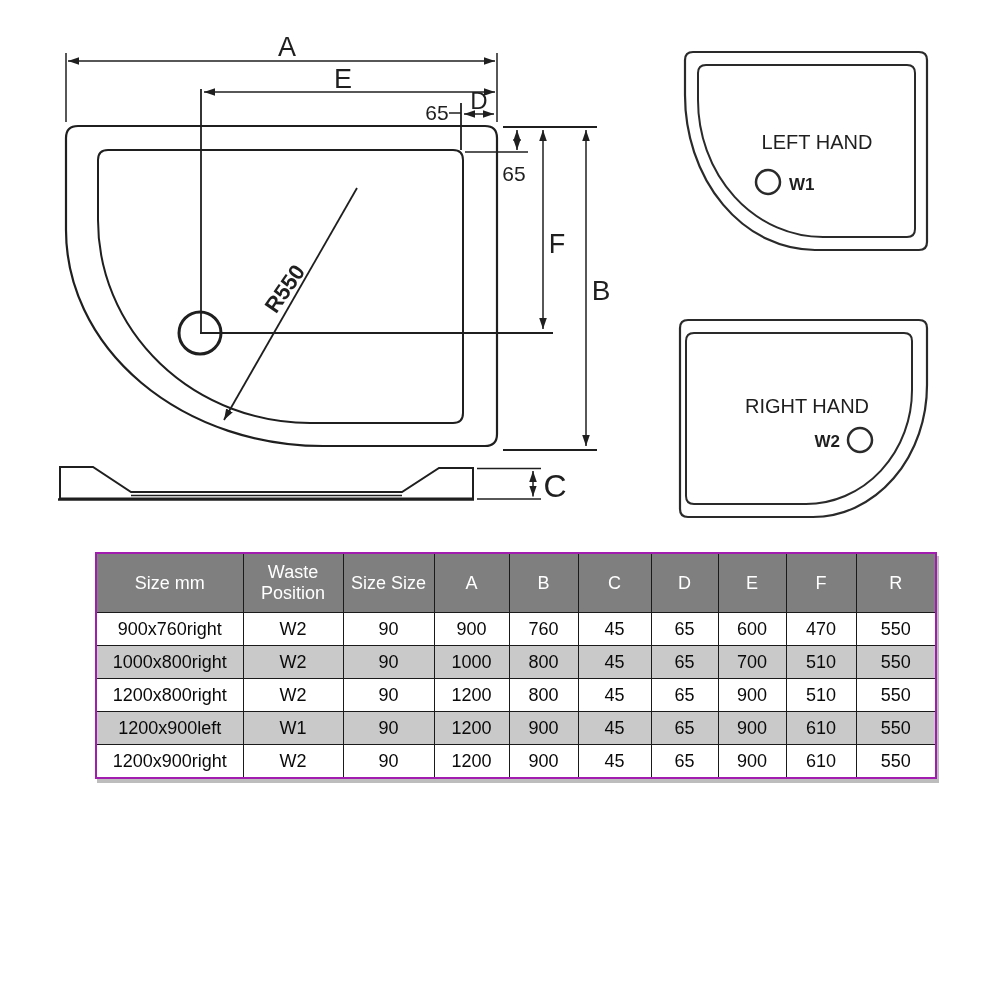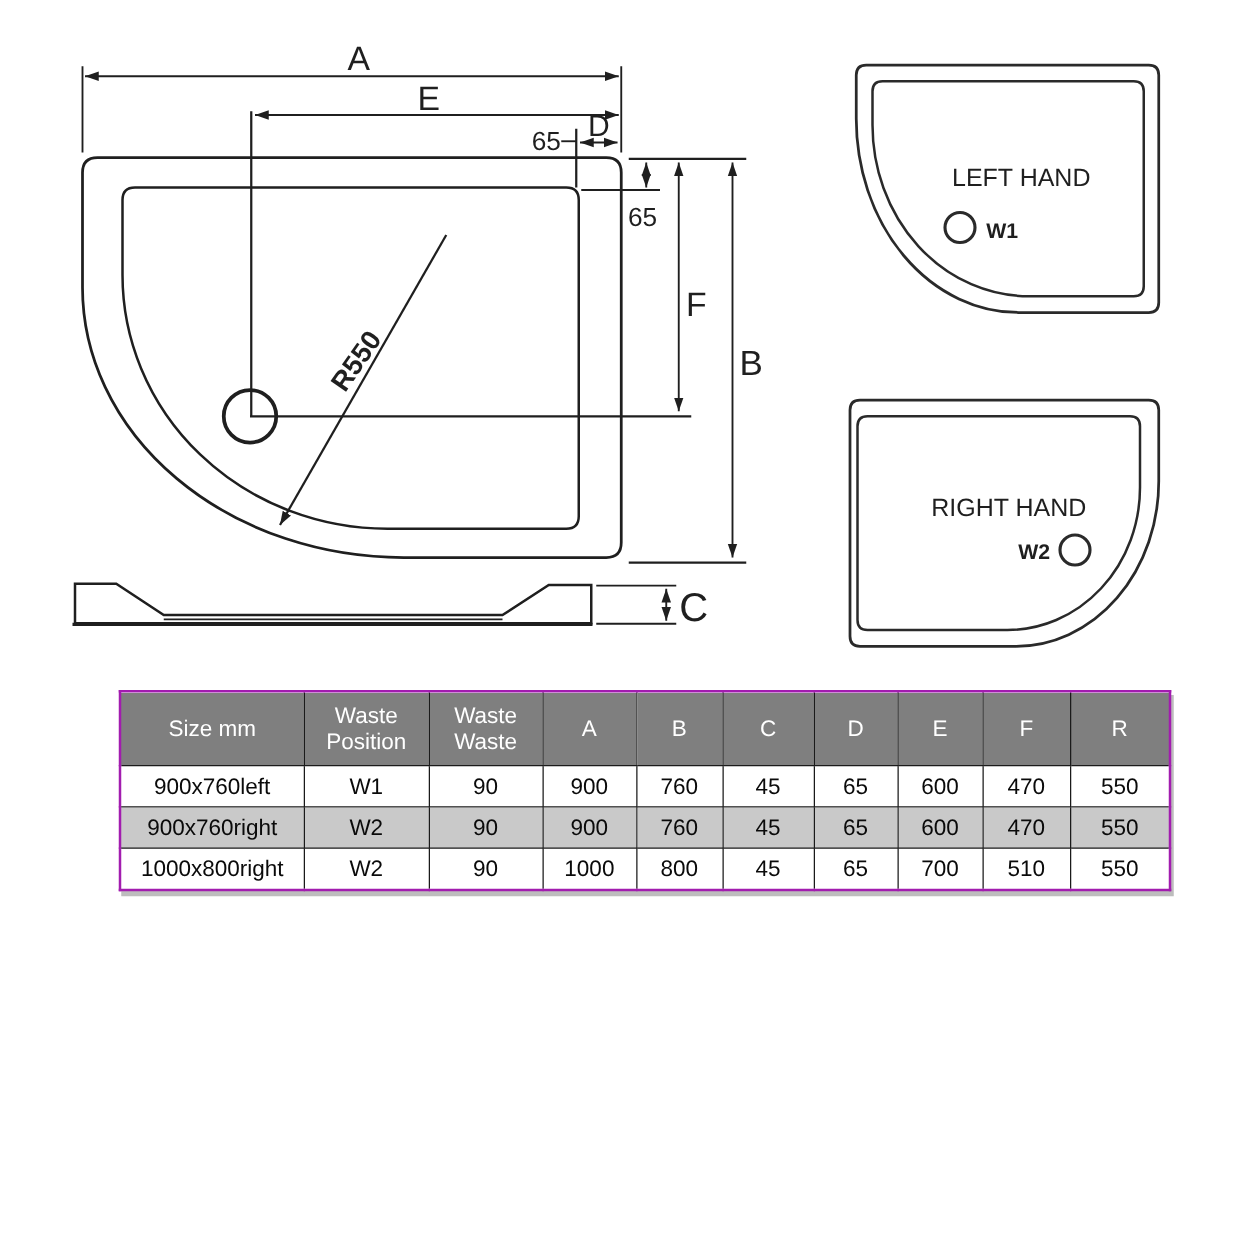--- a/index.html
+++ b/index.html
@@ -125,61 +125,85 @@
       <col style="width:73px">
     <col style="width:67px">
       <col style="width:68px">
       <col style="width:70px">
     <col style="width:80px">
   </colgroup>
   <thead>
     <tr>
       <th>Size mm</th>
       <th>Waste Position</th>
-      <th>Waste Waste</th>
+      <th>Size Size</th>
       <th>A</th>
       <th>B</th>
       <th>C</th>
       <th>D</th>
       <th>E</th>
       <th>F</th>
       <th>R</th>
     </tr>
   </thead>
   <tbody>
       <tr>
-        <td>900x760left</td>
-        <td>W1</td>
+        <td>900x760right</td>
+        <td>W2</td>
         <td>90</td>
         <td>900</td>
         <td>760</td>
         <td>45</td>
         <td>65</td>
         <td>600</td>
         <td>470</td>
         <td>550</td>
       </tr>
       <tr>
-        <td>900x760right</td>
-        <td>W2</td>
-        <td>90</td>
-        <td>900</td>
-        <td>760</td>
-        <td>45</td>
-        <td>65</td>
-        <td>600</td>
-        <td>470</td>
-        <td>550</td>
-      </tr>
-      <tr>
         <td>1000x800right</td>
         <td>W2</td>
         <td>90</td>
         <td>1000</td>
         <td>800</td>
         <td>45</td>
         <td>65</td>
         <td>700</td>
         <td>510</td>
         <td>550</td>
       </tr>
+      <tr>
+        <td>1200x800right</td>
+        <td>W2</td>
+        <td>90</td>
+        <td>1200</td>
+        <td>800</td>
+        <td>45</td>
+        <td>65</td>
+        <td>900</td>
+        <td>510</td>
+        <td>550</td>
+      </tr>
+      <tr>
+        <td>1200x900left</td>
+        <td>W1</td>
+        <td>90</td>
+        <td>1200</td>
+        <td>900</td>
+        <td>45</td>
+        <td>65</td>
+        <td>900</td>
+        <td>610</td>
+        <td>550</td>
+      </tr>
+      <tr>
+        <td>1200x900right</td>
+        <td>W2</td>
+        <td>90</td>
+        <td>1200</td>
+        <td>900</td>
+        <td>45</td>
+        <td>65</td>
+        <td>900</td>
+        <td>610</td>
+        <td>550</td>
+      </tr>
     </tbody>
 </table>
 
 </body></html>

